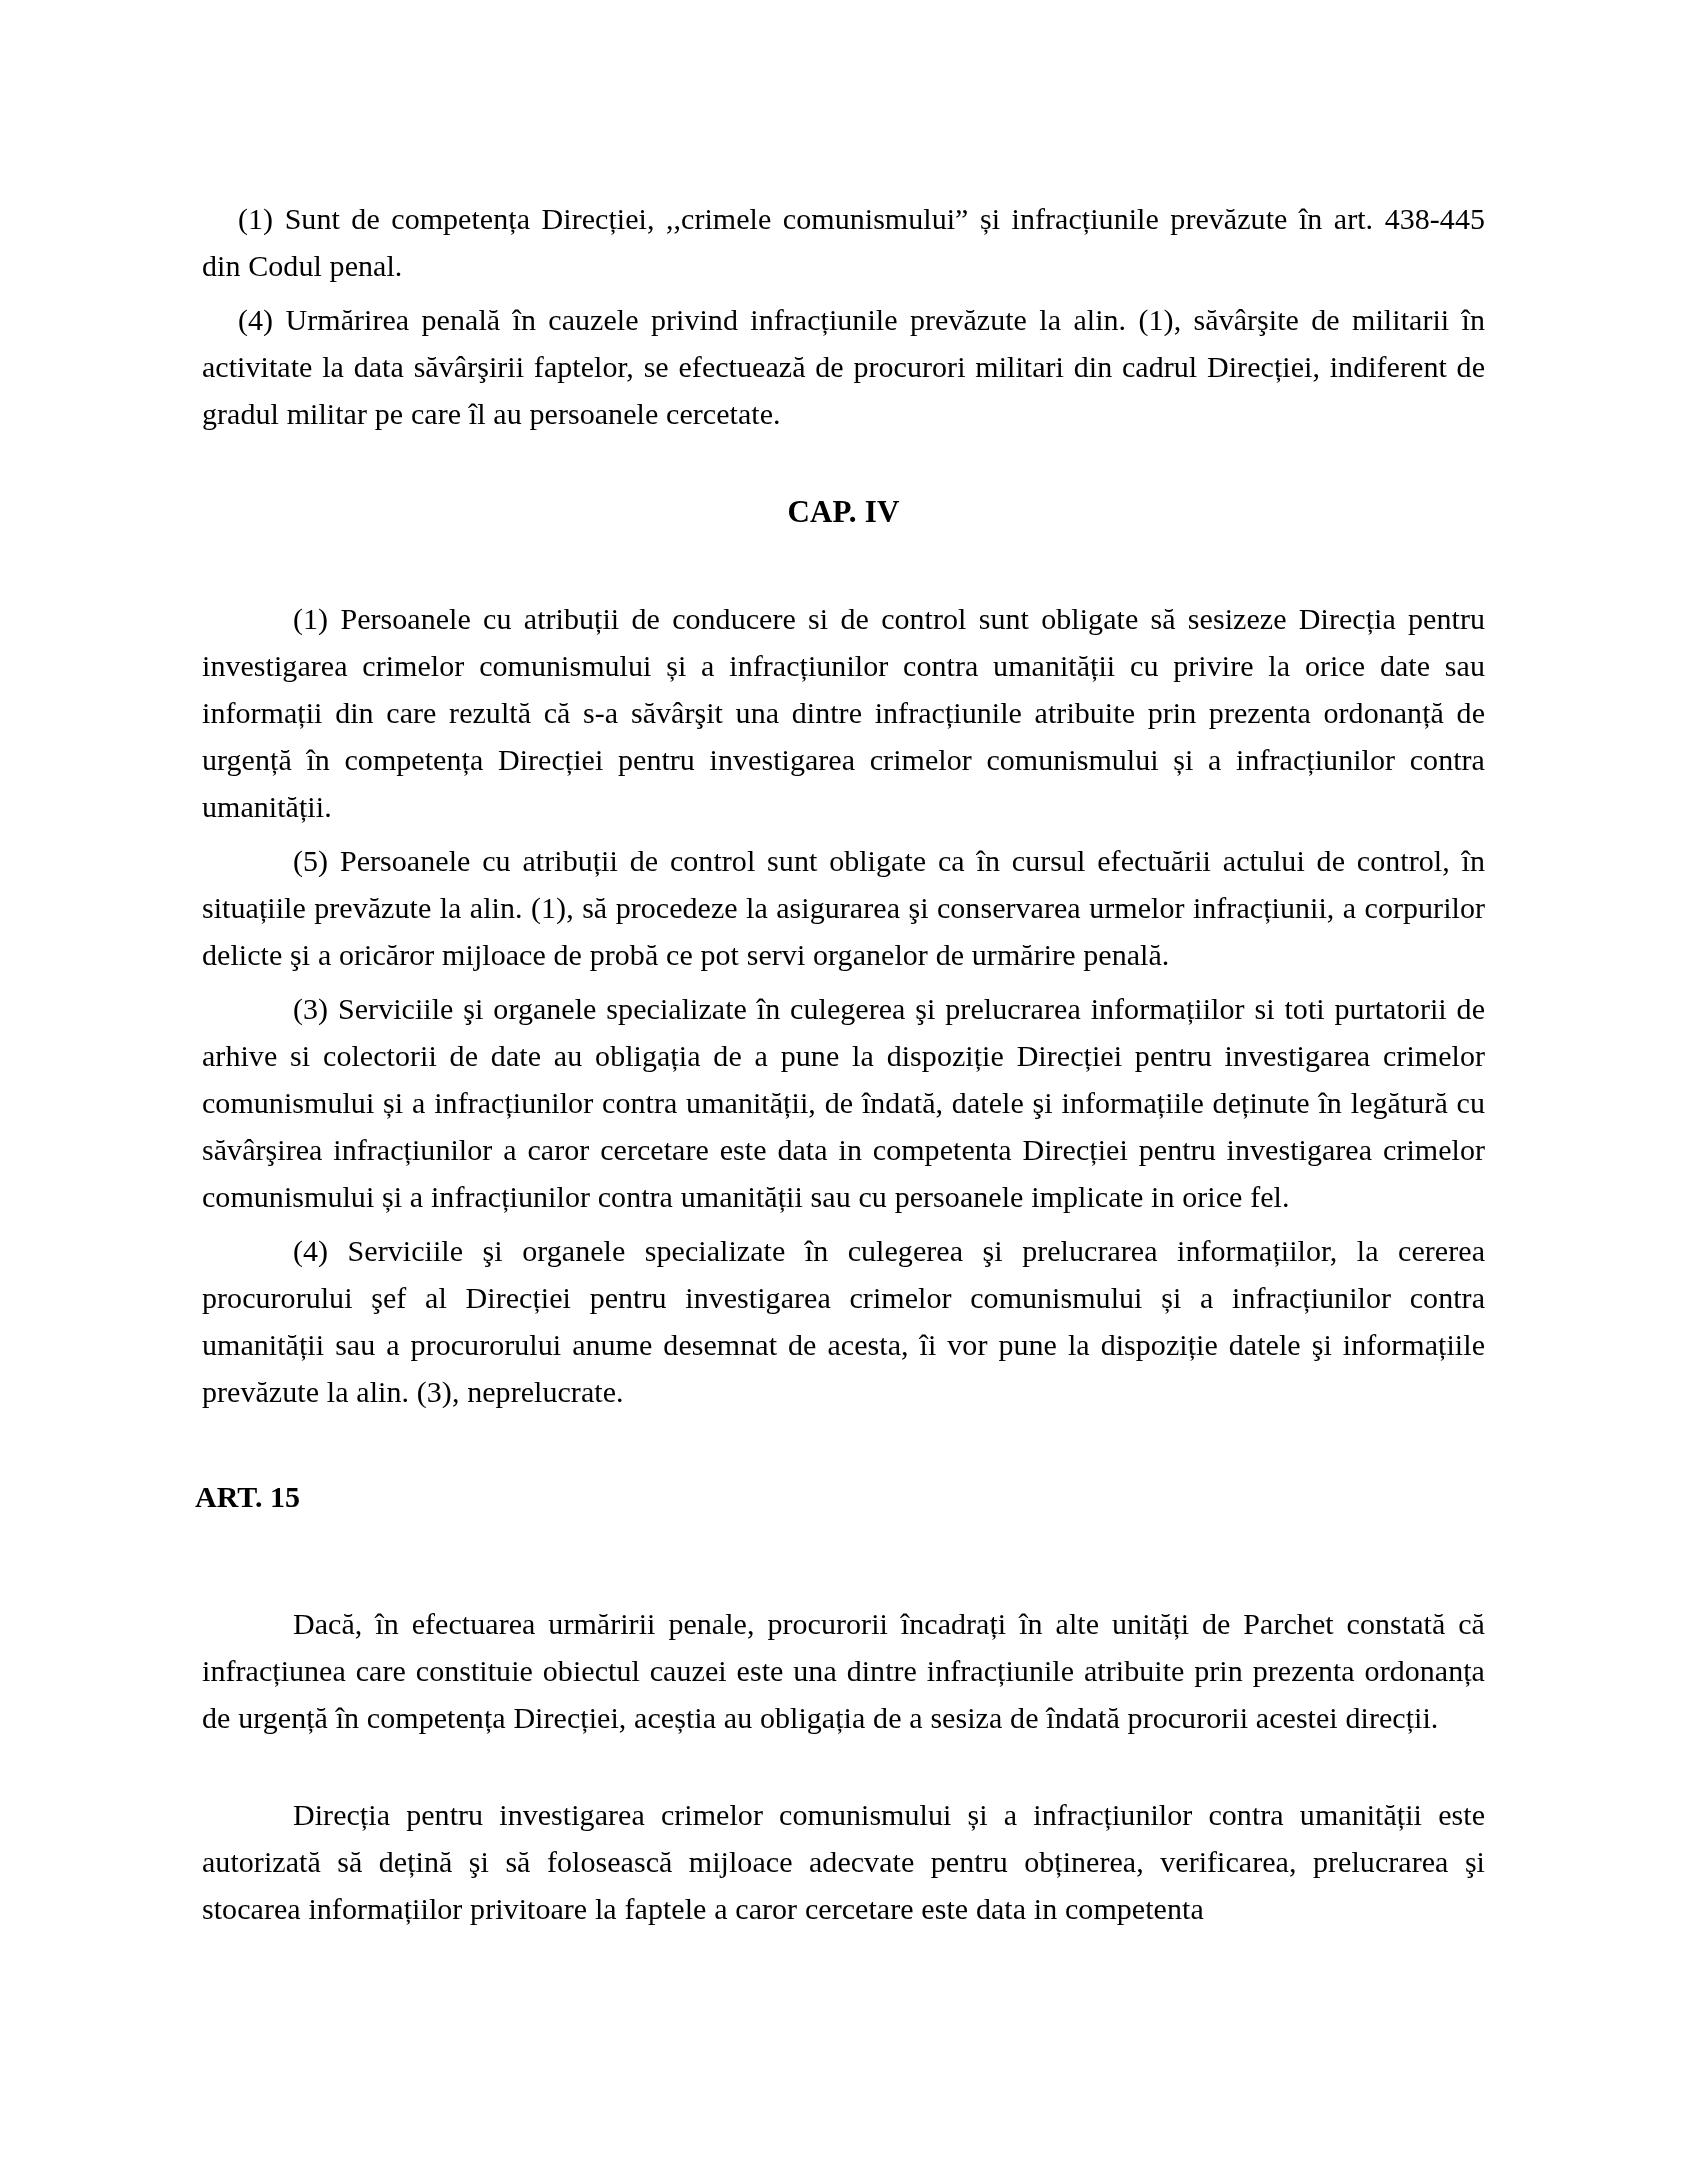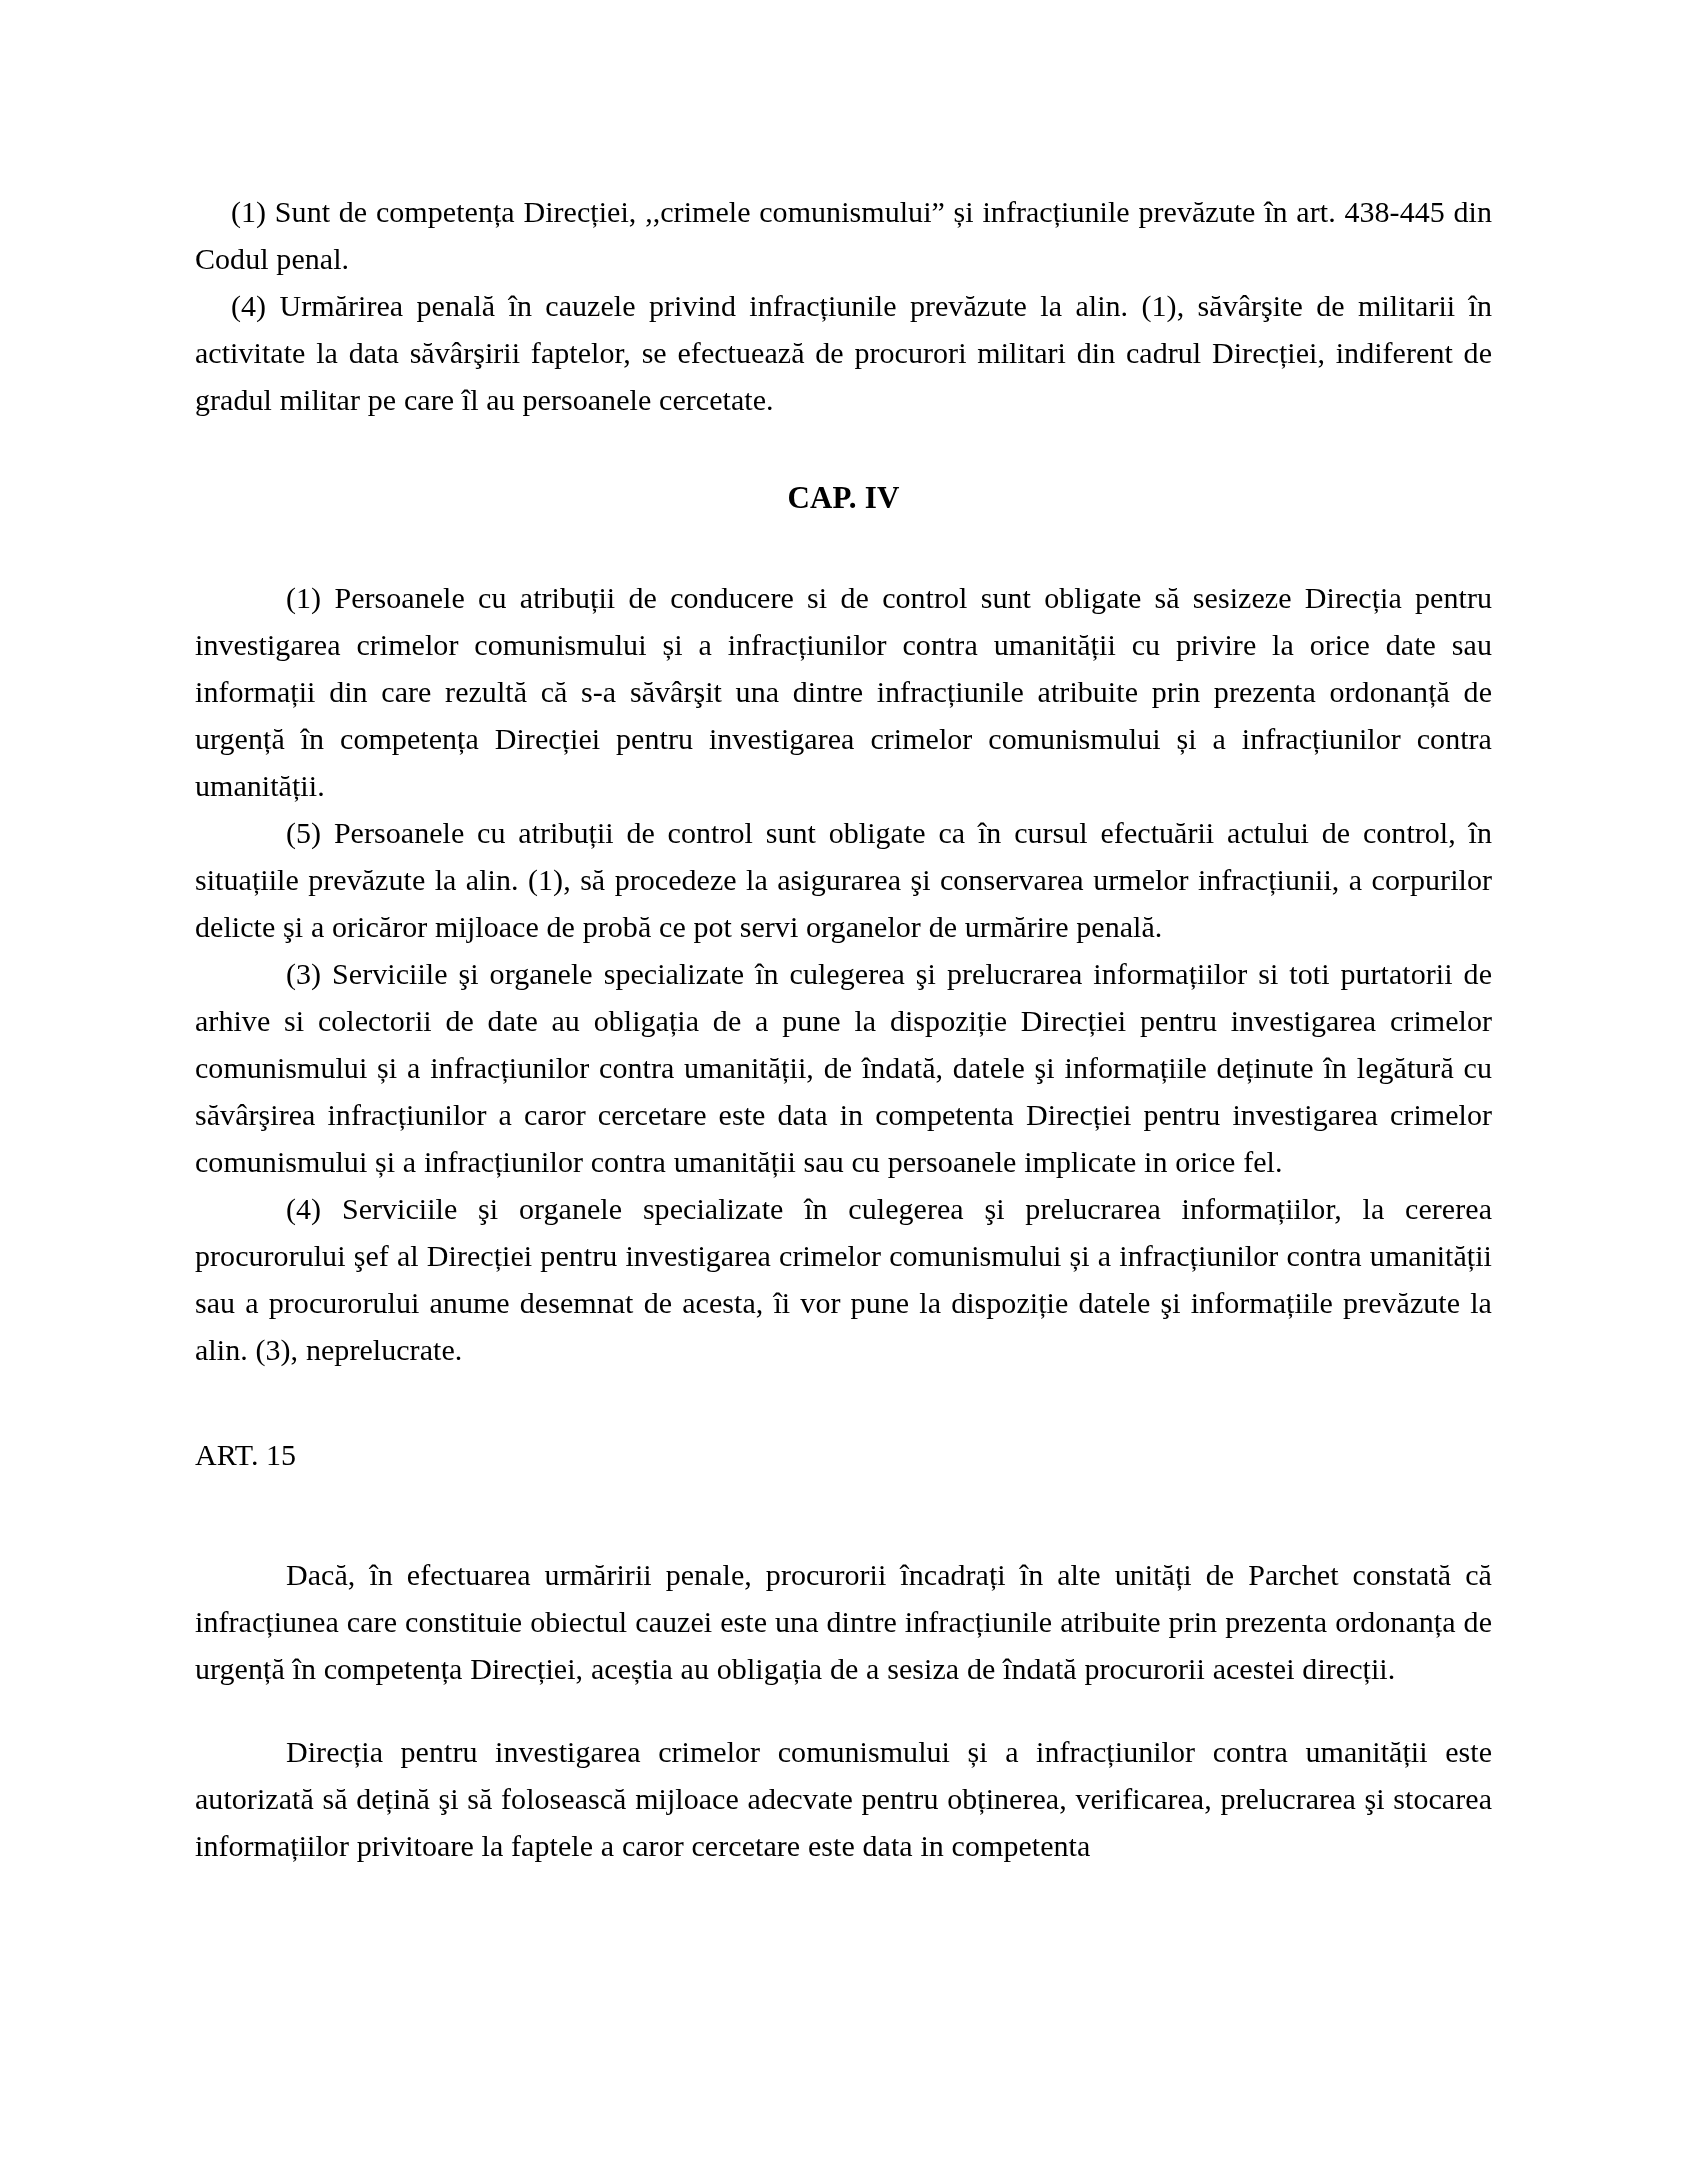--- a/index.html
+++ b/index.html
@@ -22,21 +22,21 @@
     box-sizing: border-box;
     padding: 0;
   }
   .content {
     position: absolute;
     left: 195px;
     top: 188px;
     width: 1297px;
   }
   p.body-par {
-    margin: 0;
+    margin: 7px;
     text-align: justify;
     text-justify: inter-word;
     font-size: 30px;
     line-height: 47px;
     letter-spacing: 0.05px;
     word-spacing: 0.2px;
     hyphens: none;
   }
   p.indent {
     text-indent: 36px;
@@ -64,20 +64,21 @@
     line-height: 46px;
     text-align: left;
   }
   .art14-label {
     margin-top: -2px;
     padding-left: 28px;
   }
   .art15-label {
     margin-top: 59px;
     padding-left: 0px;
+    font-weight: bold;
   }
   .gap-small { height: 36px; }
   .gap-med { height: 55px; }
   .gap-large { height: 73px; }
 </style>
 </head>
 <body>
 
 <div class="page">
   <div class="content">

